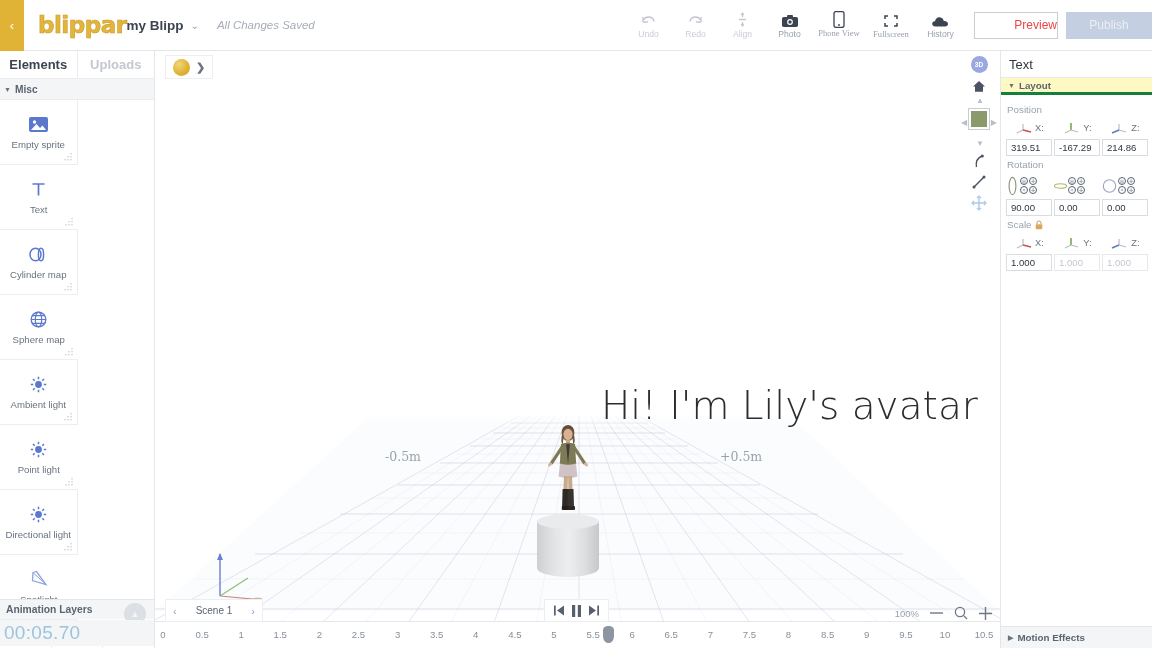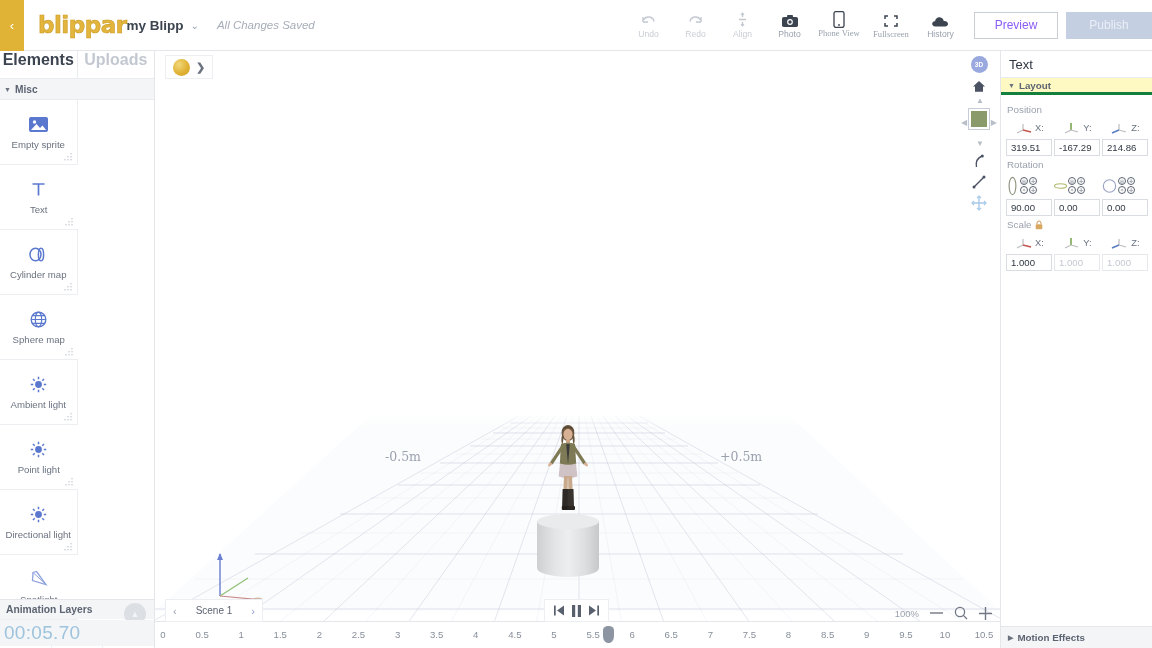--- a/index.html
+++ b/index.html
@@ -48,40 +48,40 @@
   .tool.disabled { color: #c3c8d0; }
   .tool .ticon { height: 17px; display: flex; align-items: flex-end; }
   .tool .tlabel {
     font-size: 8.6px; color: #9aa2ae; text-align: center; line-height: 9.5px;
   }
   .tool.disabled .tlabel { color: #c9ced5; }
   .tool .tlabel.two { margin-top: -1px; }
   .btn-preview {
     margin-left: 10px; width: 84px; height: 27px;
     border: 1px solid #c9ced5; background: #fff;
-    font-size: 12px; color: #8b5cf6;
-    display: flex; align-items: center; justify-content: center;
+    font-size: 12px; color: #ef4444;
+    display: flex; align-items: center; justify-content: flex-end;
   }
   .btn-publish {
     margin-left: 8px; width: 86px; height: 27px;
     background: #c5cfe2; color: #e9eef6;
     font-size: 12px;
     display: flex; align-items: center; justify-content: center;
   }
 
   
   .leftpanel {
     position: absolute; left: 0; top: 51px; width: 155px; height: 597px;
     background: #ffffff; border-right: 1px solid #e4e6ea;
     overflow: hidden;
   }
   .lp-tabs { display: flex; height: 28px; border-bottom: 1px solid #e9ebee; }
   .lp-tab {
-    flex: 1; display: flex; align-items: flex-start; justify-content: center;
-    font-size: 16px; font-weight: bold; color: #3c4450;
+    flex: 1; display: flex; align-items: center; justify-content: center;
+    font-size: 13px; font-weight: bold; color: #3c4450;
   }
   .lp-tab.inactive { color: #c3c8d0; border-left: 1px solid #e9ebee; }
   .lp-section {
     height: 21px; background: #f4f5f7; border-bottom: 1px solid #e9ebee;
     display: flex; align-items: center; padding-left: 4px;
     font-size: 10.2px; font-weight: bold; color: #5c6472;
   }
   .sec-caret { font-size: 7px; margin-right: 4px; color: #6c7380; }
   .misc-grid { display: flex; flex-wrap: wrap; }
   .misc-cell {
@@ -730,20 +730,21 @@
 
       <path d="M19 54 l-.6 14 h4.2 l.3 -14 z" fill="#c9a98c"></path>
       <path d="M27 54 l.6 14 h-4.2 l-.3 -14 z" fill="#c9a98c"></path>
 
       <path d="M17.6 67 h5.6 l.5 18 h-6.6 z" fill="#2d2a28"></path>
       <path d="M22.9 67 h5.6 l.5 18 h-6.6 z" fill="#38332f"></path>
       <rect x="16.8" y="84" width="7.6" height="4" rx="1" fill="#221f1d"></rect>
       <rect x="22.4" y="84" width="7.6" height="4" rx="1" fill="#2a2623"></rect>
     </svg>
 
+    <div class="scene-text">Hi! I'm Lily's avatar</div>
 
     <div class="vp-controls">
       <div class="badge3d">3D</div>
       <div class="vp-home">
         <svg width="14" height="13" viewBox="0 0 14 13">
             <path d="M7 1 L13 6.4 h-2 v5.4 H3 V6.4 H1 Z" fill="#4a5263"></path>
           </svg>
       </div>
       <div class="navpad">
         <span class="arr up">▲</span>

